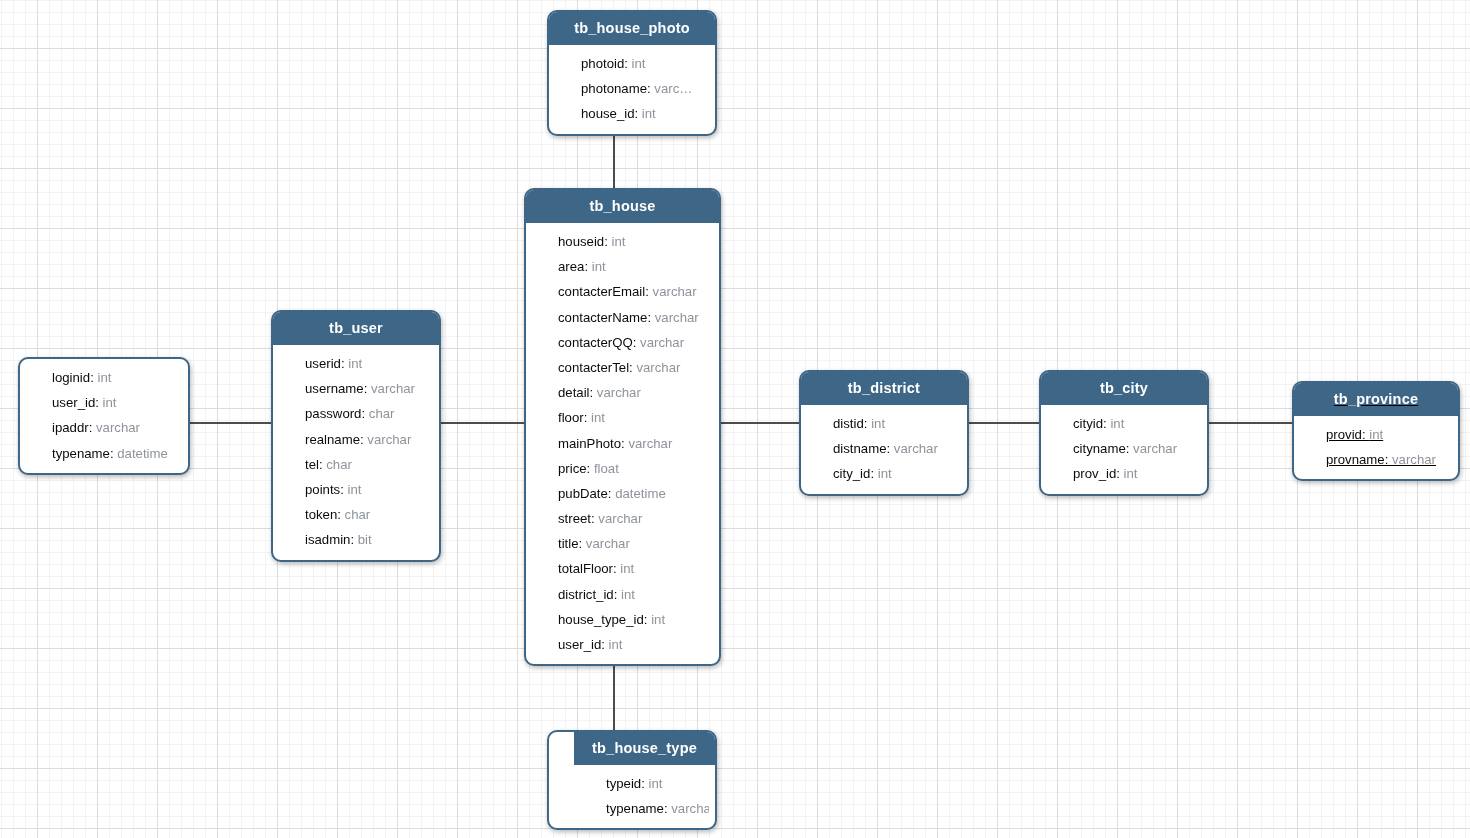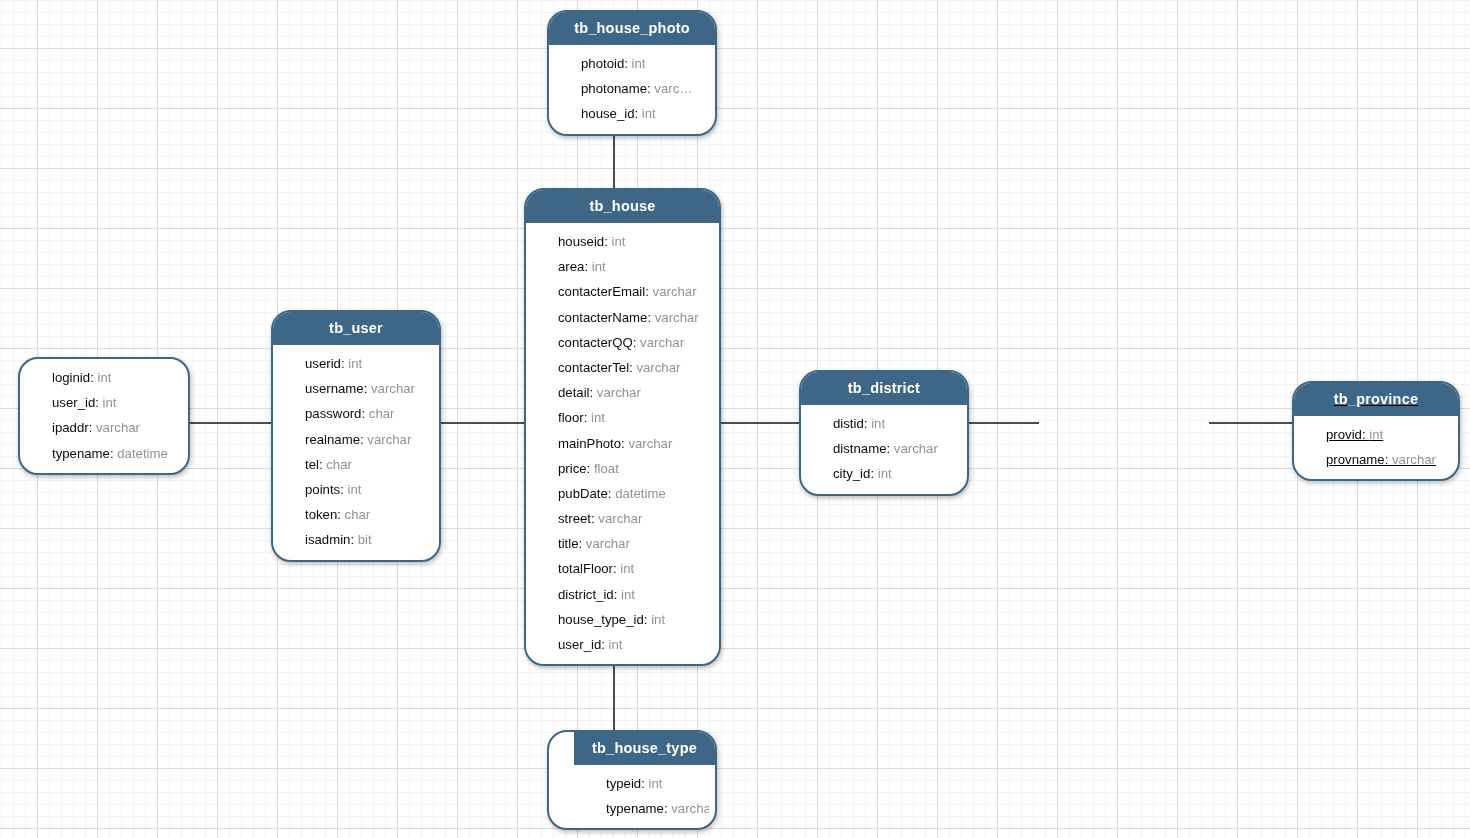--- a/index.html
+++ b/index.html
@@ -19,21 +19,21 @@
     background-size:60px 60px,60px 60px,12px 12px,12px 12px;
     background-position:37px 48px,37px 48px,1px 0px,1px 0px;
   }
   .connector{position:absolute;background:#4d4d4d;z-index:1;}
   .connector.h{height:2px;}
   .connector.v{width:2px;}
   .er-table{
     position:absolute;z-index:2;
     background:#ffffff;
     border:2px solid #3e6787;
-    border-radius:20px;
+    border-radius:10px;
     box-shadow:1px 2px 5px rgba(0,0,0,0.28);
     overflow:hidden;
     box-sizing:border-box;
   }
   .t-header{
     background:#3e6787;color:#ffffff;
     font-weight:bold;font-size:14.5px;
     text-align:center;
     height:33px;line-height:33px;
     letter-spacing:0.2px;
@@ -215,20 +215,36 @@
   <div class="t-row">
     <span class="f-name">distname: </span><span class="f-type">varchar</span>
   </div>
 
   <div class="t-row">
     <span class="f-name">city_id: </span><span class="f-type">int</span>
   </div>
 </div>
   </div>
 
+  <div class="er-table" style="left: 1039px; top: 370px; width: 170px;">
+    <div class="t-header">tb_city</div>
+    <div class="t-body">
+  <div class="t-row">
+    <span class="f-name">cityid: </span><span class="f-type">int</span>
+  </div>
+
+  <div class="t-row">
+    <span class="f-name">cityname: </span><span class="f-type">varchar</span>
+  </div>
+
+  <div class="t-row">
+    <span class="f-name">prov_id: </span><span class="f-type">int</span>
+  </div>
+</div>
+  </div>
 
   <div class="er-table" style="left: 1292px; top: 381px; width: 168px; text-decoration: underline;">
     <div class="t-header">tb_province</div>
     <div class="t-body">
   <div class="t-row">
     <span class="f-name">provid: </span><span class="f-type">int</span>
   </div>
 
   <div class="t-row">
     <span class="f-name">provname: </span><span class="f-type">varchar</span>

